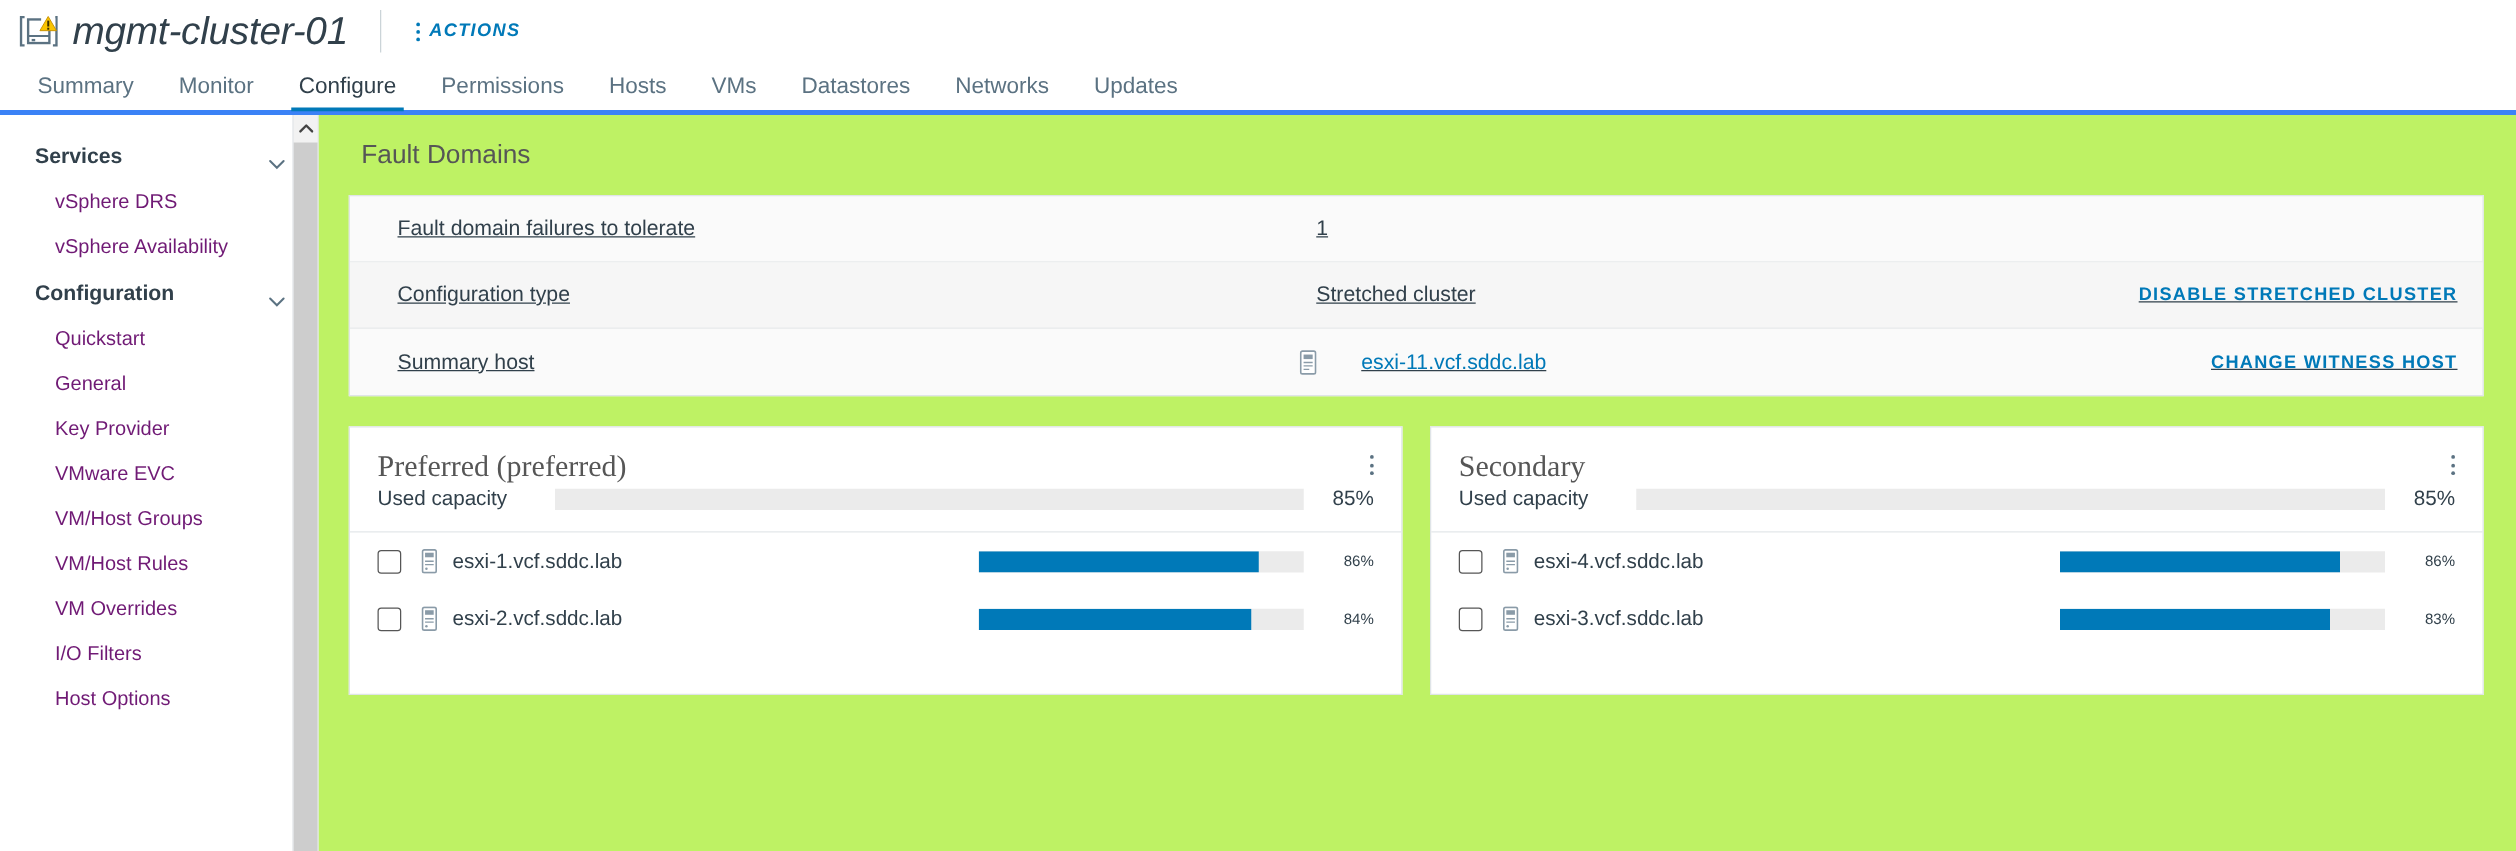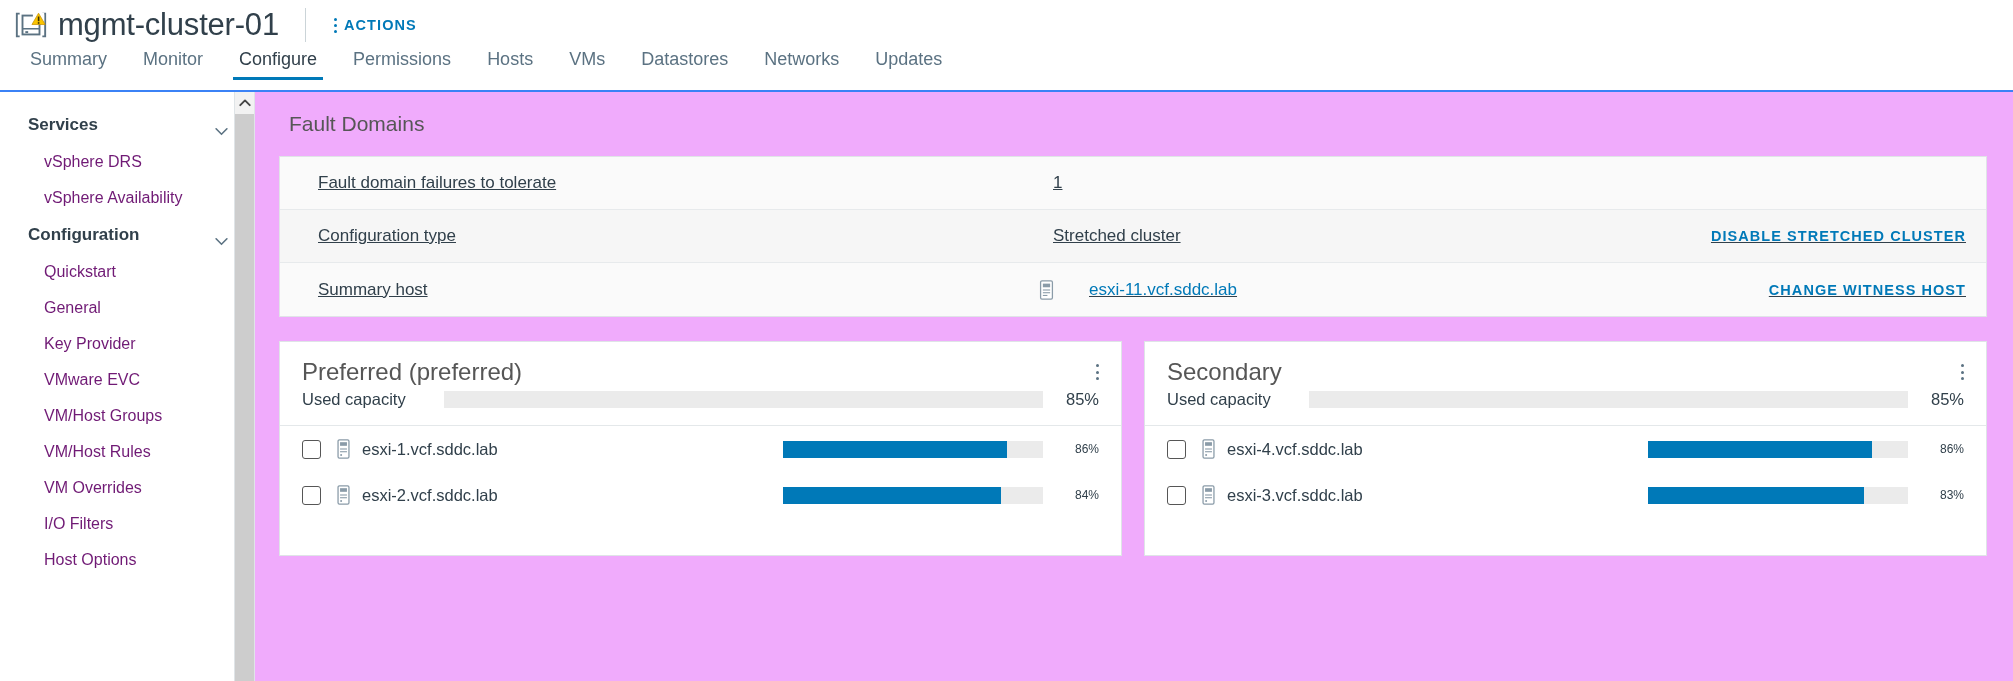--- a/index.html
+++ b/index.html
@@ -11,20 +11,21 @@
     overflow: hidden;
   }
 
   
   .obj-header {
     height: 50px;
     display: flex;
     align-items: center;
     padding-left: 14px;
     background: #fff;
+    font-style: italic;
   }
   .cluster-icon { width: 34px; height: 34px; flex: 0 0 34px; position: relative; }
   .obj-title {
     font-size: 31px;
     font-weight: 400;
     color: #31404b;
     margin-left: 10px;
     letter-spacing: -0.2px;
     white-space: nowrap;
   }
@@ -39,23 +40,23 @@
   }
   .kebab-v i { width: 3px; height: 3px; border-radius: 50%; background: #0079b8; display: block; }
   .actions-label {
     font-size: 14.5px; letter-spacing: 1.1px; color: #0079b8; font-weight: 600;
   }
 
   
   .tabbar {
     height: 42px;
     display: flex;
-    align-items: flex-start;
+    align-items: flex-end;
     padding-left: 12px;
-    border-bottom: 2px solid #3b82f6;
+    border-bottom: 4px solid #3b82f6;
     background: #fff;
   }
   .tab {
     padding: 0 18px 11px 18px;
     font-size: 18px;
     color: #5b7282;
     cursor: pointer;
     white-space: nowrap;
     position: relative;
     line-height: 1;
@@ -115,21 +116,21 @@
   .sb-track { flex: 1; background: #f2f2f2; padding: 0; }
   .sb-thumb {
     width: 100%; height: 100%;
     background: #cdcdcd;
     cursor: pointer;
   }
 
   
   .content {
     flex: 1;
-    background: #f0abfc;
+    background: #bef264;
     padding: 14px 26px 0 24px;
     overflow: hidden;
   }
   .section-title {
     font-size: 21px;
     color: #565656;
     font-weight: 400;
     margin: 6px 0 20px 10px;
   }
 
@@ -168,21 +169,21 @@
   
   .cards { display: flex; gap: 22px; }
   .fd-card {
     flex: 1;
     border: 1px solid #dfe4e7;
     background: #fff;
     min-height: 215px;
   }
   .fd-head { padding: 14px 16px 12px 22px; }
   .fd-head-top {
-    display: flex; align-items: center; justify-content: space-between;
+    display: flex; align-items: flex-end; justify-content: space-between; font-family: Liberation Serif, serif;
   }
   .fd-name { font-size: 24px; color: #565656; font-weight: 400; }
   .kebab-card { display: flex; flex-direction: column; gap: 3.5px; padding: 8px 6px; cursor: pointer; }
   .kebab-card i { width: 3px; height: 3px; border-radius: 50%; background: #5b7282; display: block; }
   .cap-row { display: flex; align-items: center; margin-top: 2px; }
   .cap-label { font-size: 16.5px; color: #31404b; width: 142px; flex: 0 0 142px; }
   .bar-outer {
     flex: 1; height: 17px; background: #ebebeb; position: relative; overflow: hidden;
   }
   .bar-fill { height: 100%; background: #0079b8; }

